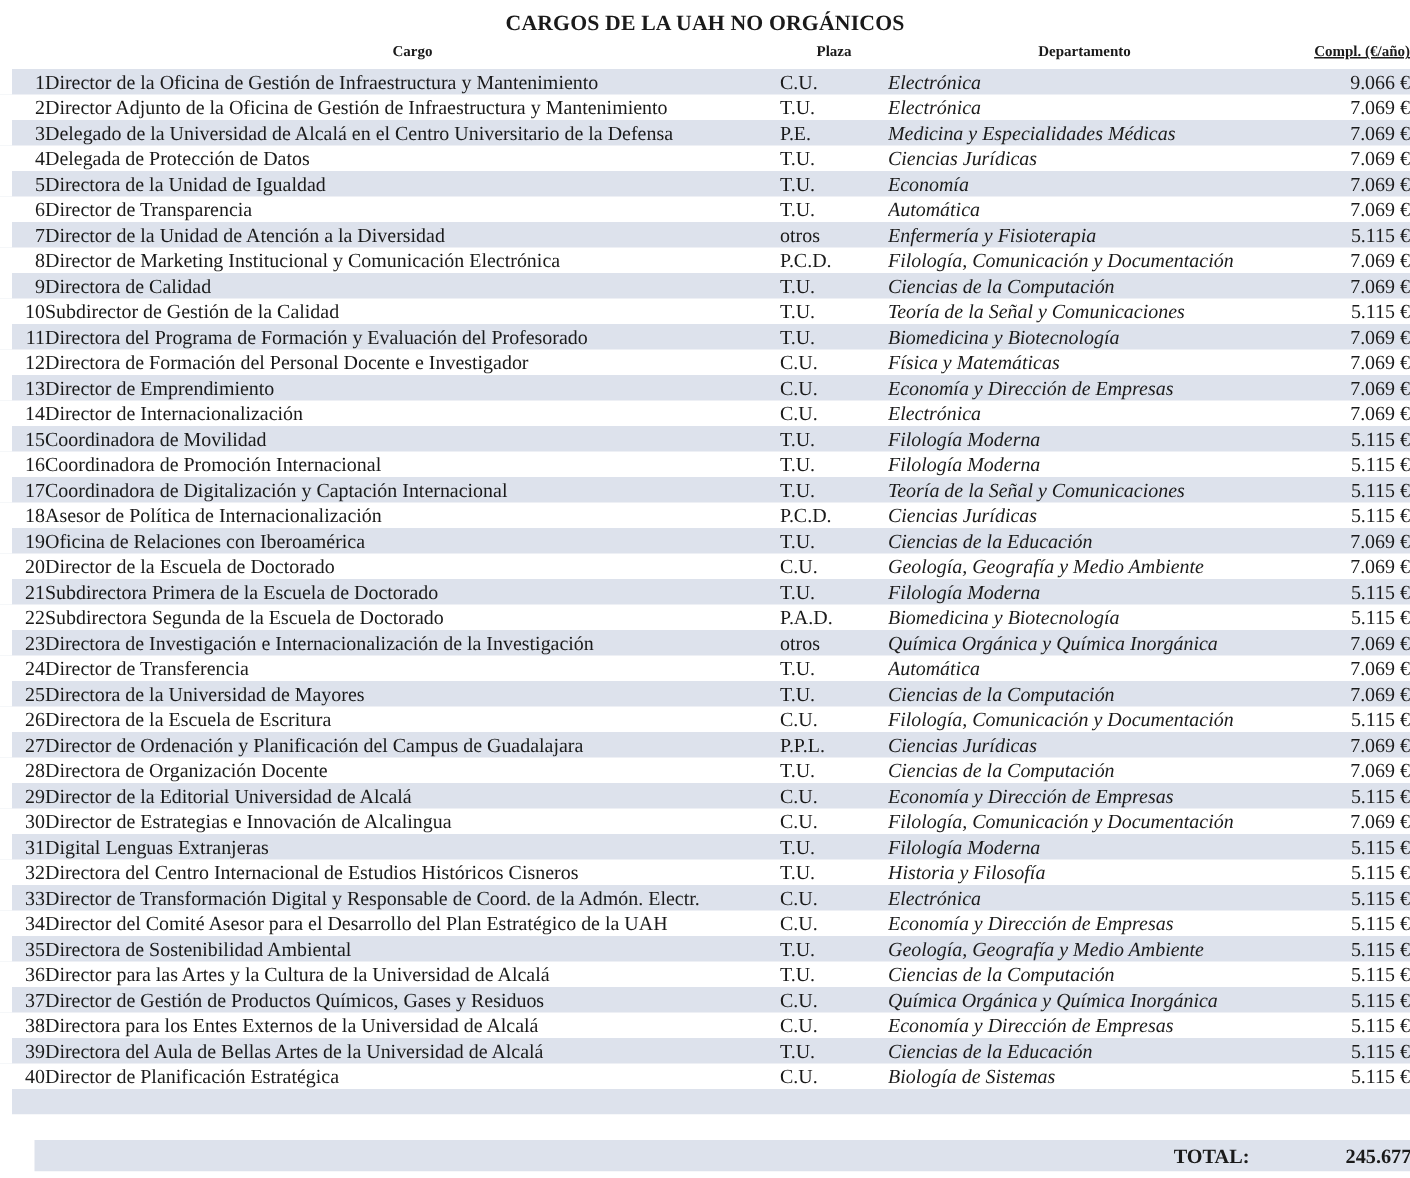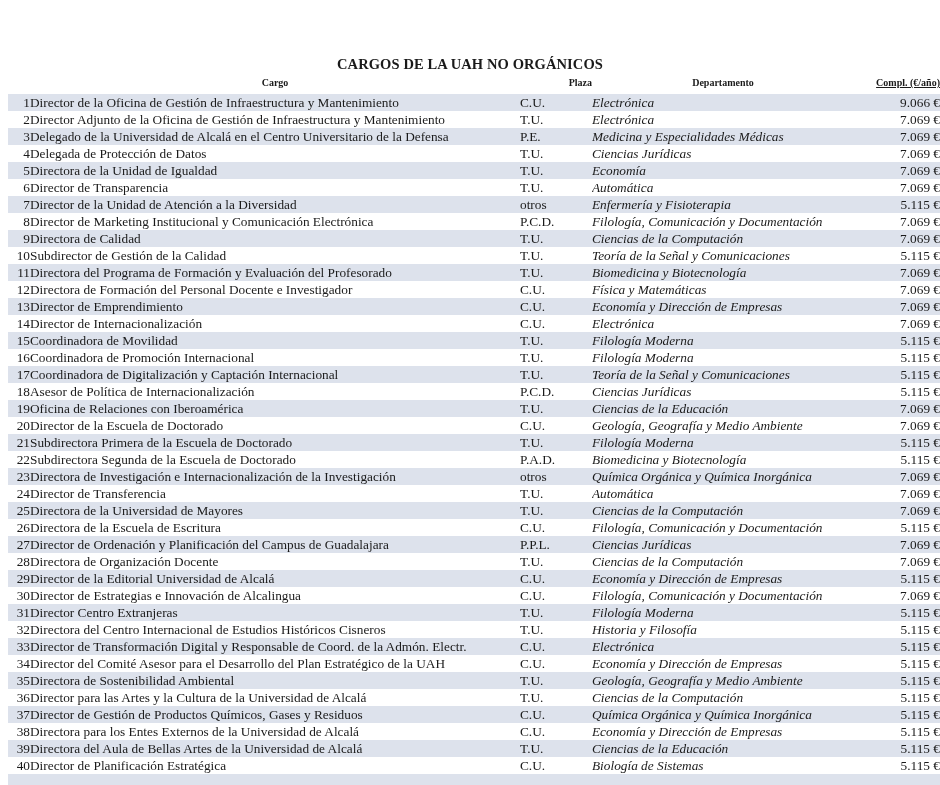--- a/index.html
+++ b/index.html
@@ -21,21 +21,20 @@
     box-sizing: border-box;
   }
   .doc-title {
     text-align: center;
     font-size: 14.5px;
     font-weight: bold;
     letter-spacing: 0.1px;
     padding-top: 8px;
     padding-bottom: 3px;
     line-height: 16px;
-    margin-top: 48px;
   }
   table.cargos {
     width: 940px;
     border-collapse: collapse;
     table-layout: fixed;
     font-size: 13.3px;
   }
   table.cargos th {
     font-weight: bold;
     font-size: 10px;
@@ -52,21 +51,21 @@
     overflow: hidden;
   }
   
   col.c-num    { width: 30px; }
   col.c-cargo  { width: 490px; }
   col.c-plaza  { width: 72px; }
   col.c-depto  { width: 262px; }
   col.c-compl  { width: 86px; }
 
   th.h-cargo { text-align: center; }
-  th.h-plaza { text-align: right; padding-left: 8px; }
+  th.h-plaza { text-align: center; padding-left: 8px; }
   th.h-depto { text-align: center; }
   th.h-compl { text-align: right; padding-right: 12px; text-decoration: underline; }
 
   td.num   { text-align: right; padding-right: 4px; }
   td.cargo { text-align: left; }
   td.plaza { text-align: left; padding-left: 8px; }
   td.depto { text-align: left; font-style: italic; }
   td.compl { text-align: right; padding-right: 12px; }
 
   tr.band td { background: #dde2ec; }
@@ -349,21 +348,21 @@
         </tr>
         <tr class="plain">
           <td class="num">30</td>
           <td class="cargo">Director de Estrategias e Innovación de Alcalingua</td>
           <td class="plaza">C.U.</td>
           <td class="depto">Filología, Comunicación y Documentación</td>
           <td class="compl">7.069 €</td>
         </tr>
         <tr class="band">
           <td class="num">31</td>
-          <td class="cargo">Director Centro Extranjeras</td>
+          <td class="cargo">Digital Lenguas Extranjeras</td>
           <td class="plaza">T.U.</td>
           <td class="depto">Filología Moderna</td>
           <td class="compl">5.115 €</td>
         </tr>
         <tr class="plain">
           <td class="num">32</td>
           <td class="cargo">Directora del Centro Internacional de Estudios Históricos Cisneros</td>
           <td class="plaza">T.U.</td>
           <td class="depto">Historia y Filosofía</td>
           <td class="compl">5.115 €</td>

